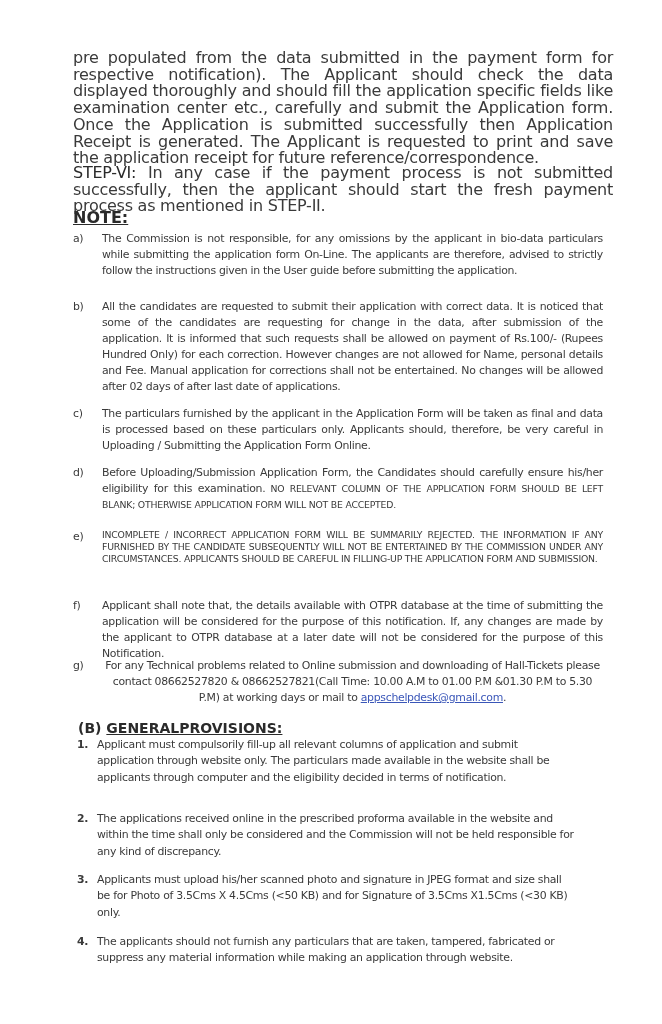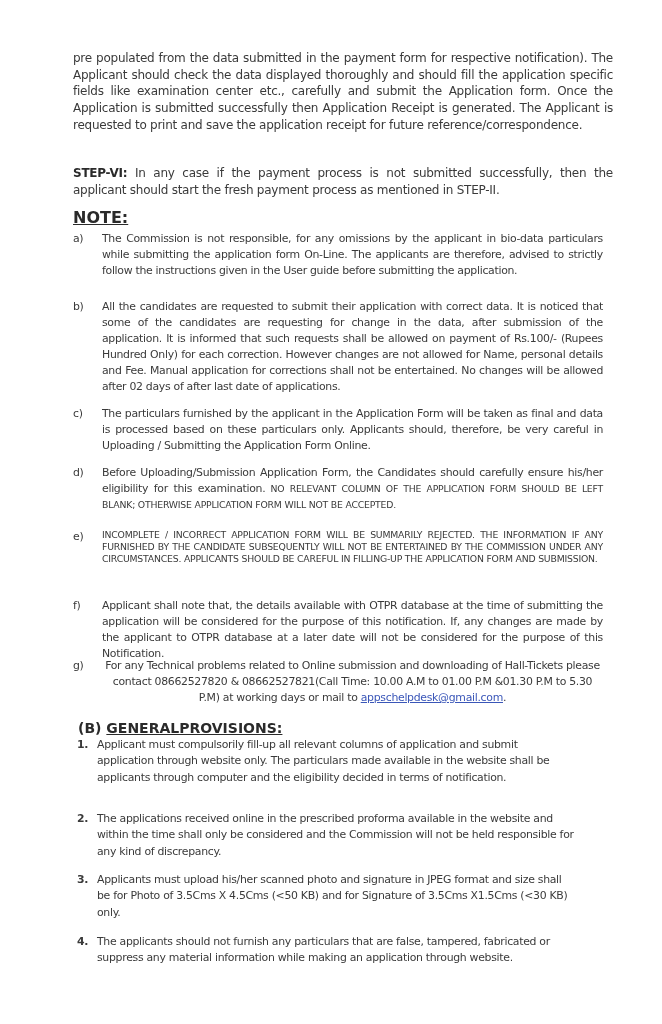--- a/index.html
+++ b/index.html
@@ -3,24 +3,24 @@
 <meta charset="utf-8">
 <style>
   html, body { margin: 0; padding: 0; background: #ffffff; }
   body {
     width: 662px; height: 1024px; overflow: hidden; position: relative;
     font-family: "DejaVu Sans", sans-serif; color: #3a3a3a;
   }
   .page { position: absolute; left: 0; top: 0; width: 662px; height: 1024px; }
   .para {
     position: absolute; left: 73px; width: 540px;
-    font-size: 12px; line-height: 16.7px; text-align: justify;
+    font-size: 16px; line-height: 16.7px; text-align: justify;
     letter-spacing: -0.25px;
   }
-  .b { font-weight: bold; color: #2a2a2a; }
+  .b { font-weight: normal; color: #2a2a2a; }
   .note-head {
     position: absolute; left: 73px; font-size: 16px; font-weight: bold;
     text-decoration: underline; color: #2a2a2a;
   }
   .item {
     position: absolute; left: 73px; width: 530px;
     font-size: 10.9px; line-height: 16px; letter-spacing: -0.3px;
   }
   .item .lbl { position: absolute; left: 0; top: 0; }
   .item .txt { display: block; margin-left: 29px; text-align: justify; }
@@ -96,16 +96,16 @@
     <span class="txt">The applications received online in the prescribed proforma available in the website and within the time shall only be considered and the Commission will not be held responsible for any kind of discrepancy.</span>
   </div>
 
   <div class="num" style="top:872px;">
     <span class="lbl">3.</span>
     <span class="txt">Applicants must upload his/her scanned photo and signature in JPEG format and size shall be for Photo of 3.5Cms X 4.5Cms (&lt;50 KB) and for Signature of 3.5Cms X1.5Cms (&lt;30 KB) only.</span>
   </div>
 
   <div class="num" style="top:934px;">
     <span class="lbl">4.</span>
-    <span class="txt">The applicants should not furnish any particulars that are false, tampered, fabricated or suppress any material information while making an application through website.</span>
+    <span class="txt">The applicants should not furnish any particulars that are taken, tampered, fabricated or suppress any material information while making an application through website.</span>
   </div>
 
 </div>
 
 </body></html>

